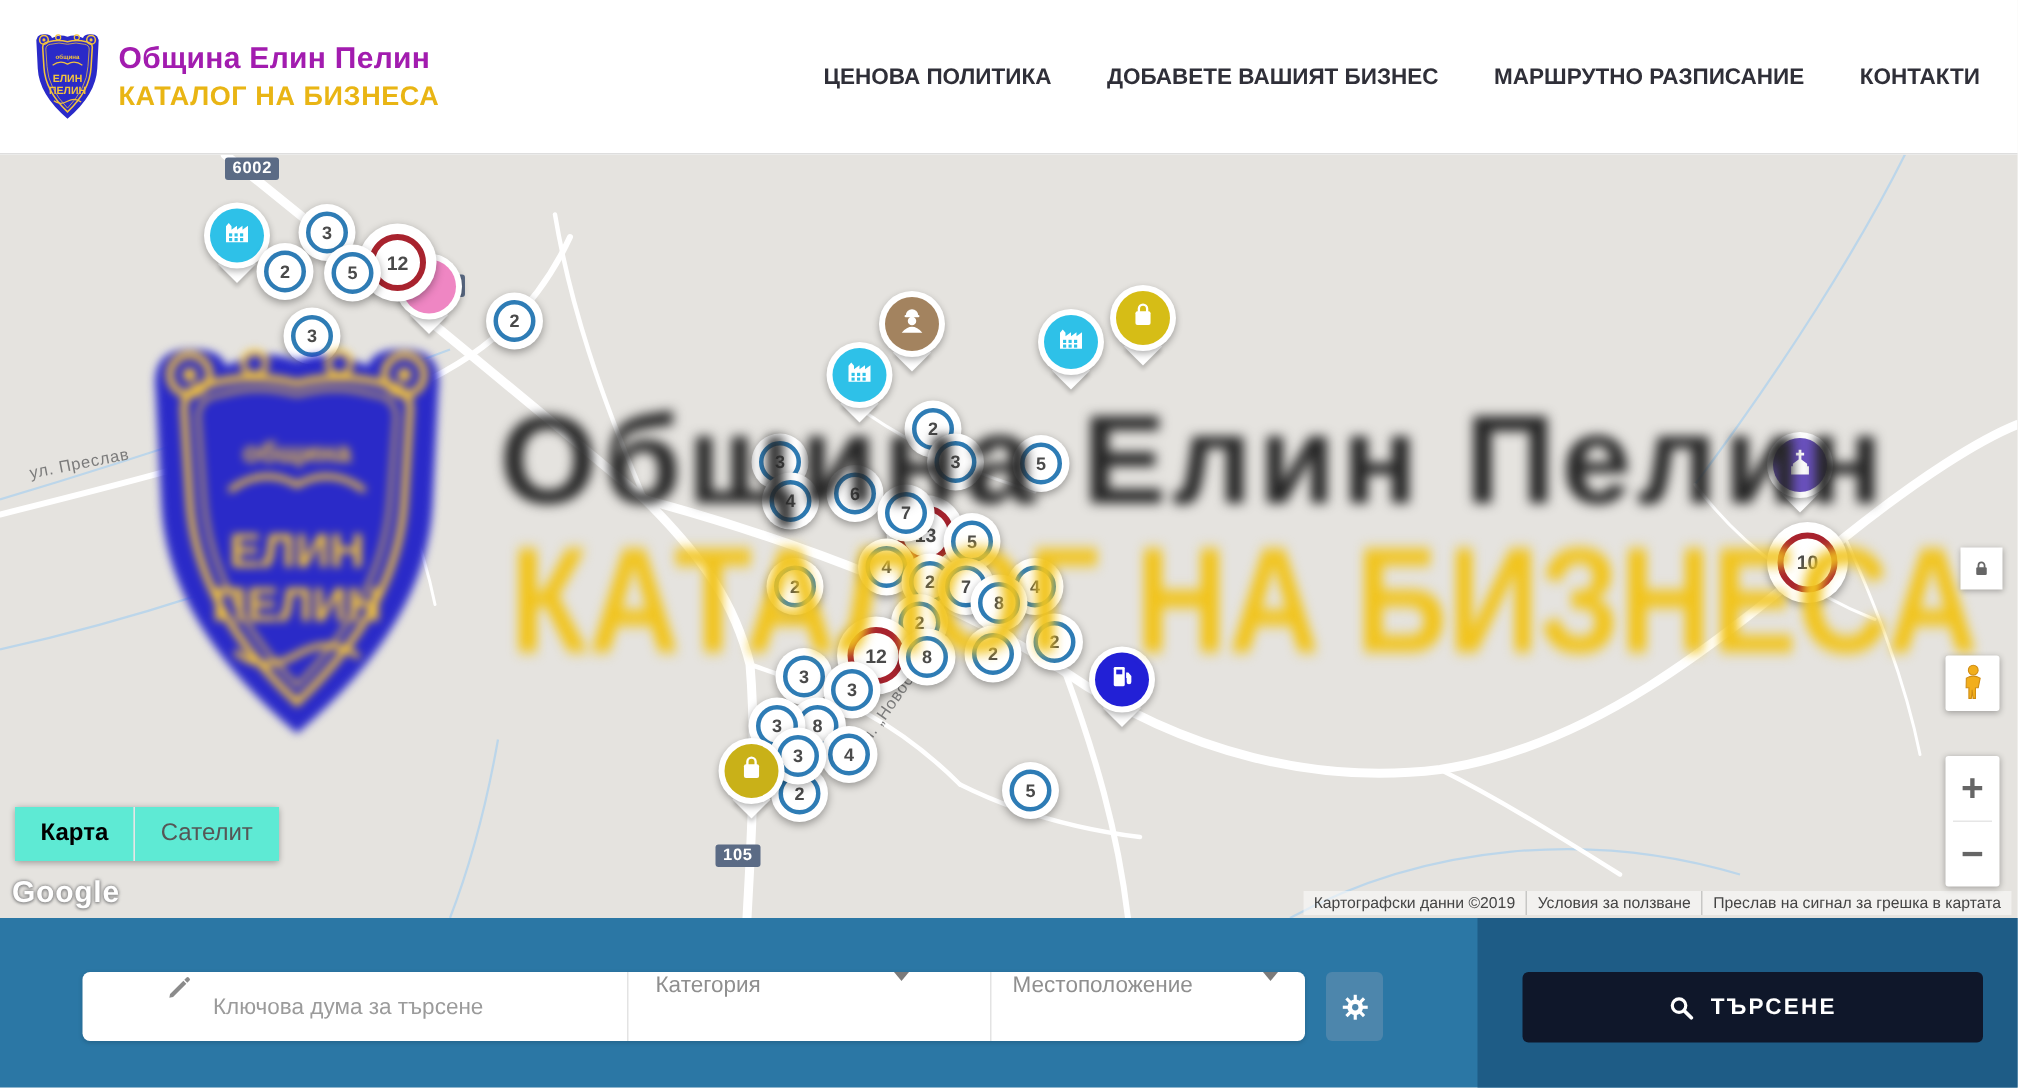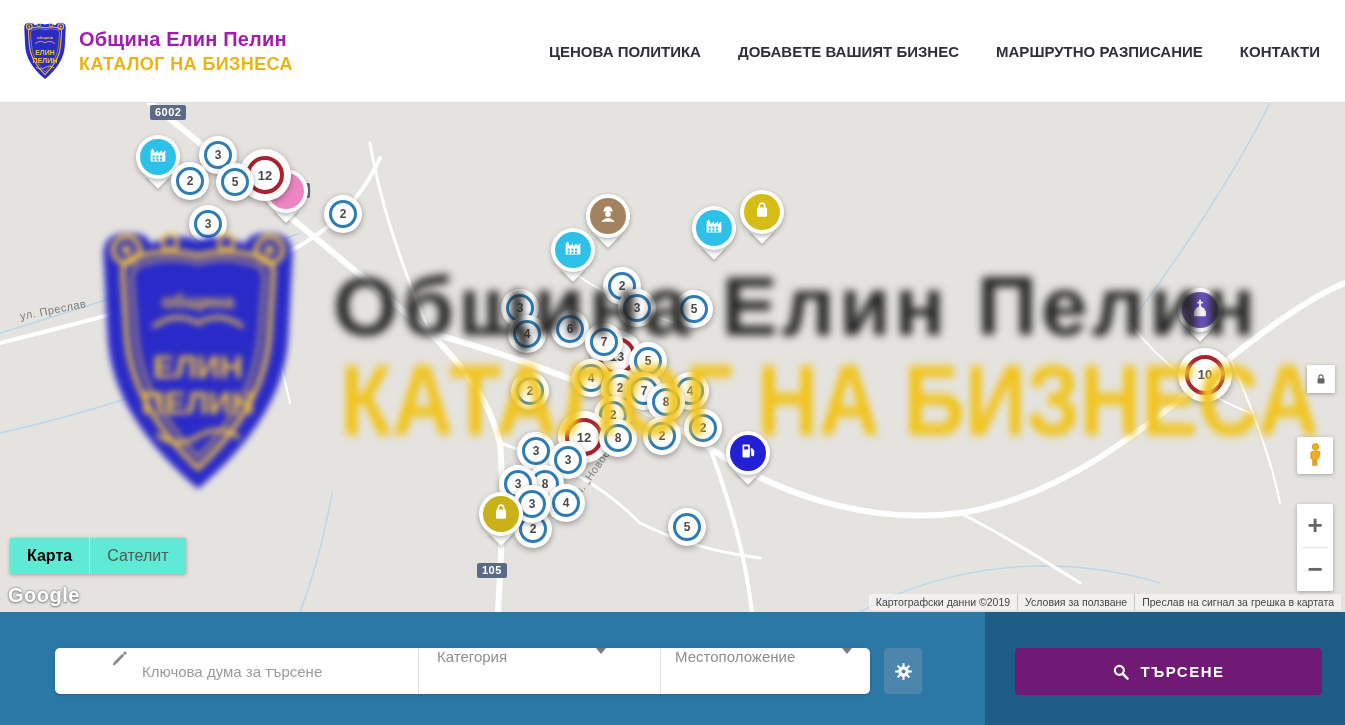--- a/index.html
+++ b/index.html
@@ -102,21 +102,21 @@
   .pill-sec.dd { border-left:1px solid #e3e3e3; padding:0 18px; cursor:pointer; }
   .pill-sec.dd.cat { width:252px; }
   .pill-sec.dd.loc { width:258px;padding-left:14px; }
   .dd-label { font-size:15px; color:#8f8f8f; flex:1; }
   .caret { width:0; height:0; border-left:5px solid transparent;
     border-right:5px solid transparent; border-top:6px solid #7a7a7a; }
   .gear-btn { position:absolute; left:884px; top:36px; width:38px; height:46px;
     background:#4d86ac; border:none; border-radius:4px; display:flex; align-items:center;
     justify-content:center; cursor:pointer; }
   .search-btn { position:absolute; left:1015px; top:36px; width:307px; height:47px;
-    background:#701a75; border:none; border-radius:4px; display:flex; align-items:center;
+    background:#0f172a; border:none; border-radius:4px; display:flex; align-items:center;
     justify-content:center; gap:10px; cursor:pointer; }
   .search-btn span { color:#fff; font-size:15px; font-weight:bold; letter-spacing:1.5px; }
 </style>
 </head>
 <body>
 
 <div class="header">
   <div class="logo-wrap">
     <div class="logo-shield"><svg viewBox="0 0 120 150" xmlns="http://www.w3.org/2000/svg">
     <path d="M10 22 Q8 6 24 7 Q33 7 35 13 Q47 6 60 11 Q73 6 85 13 Q87 7 96 7 Q112 6 110 22 L108 62 Q106 104 60 143 Q14 104 12 62 Z" fill="#2a2ac8"></path>

